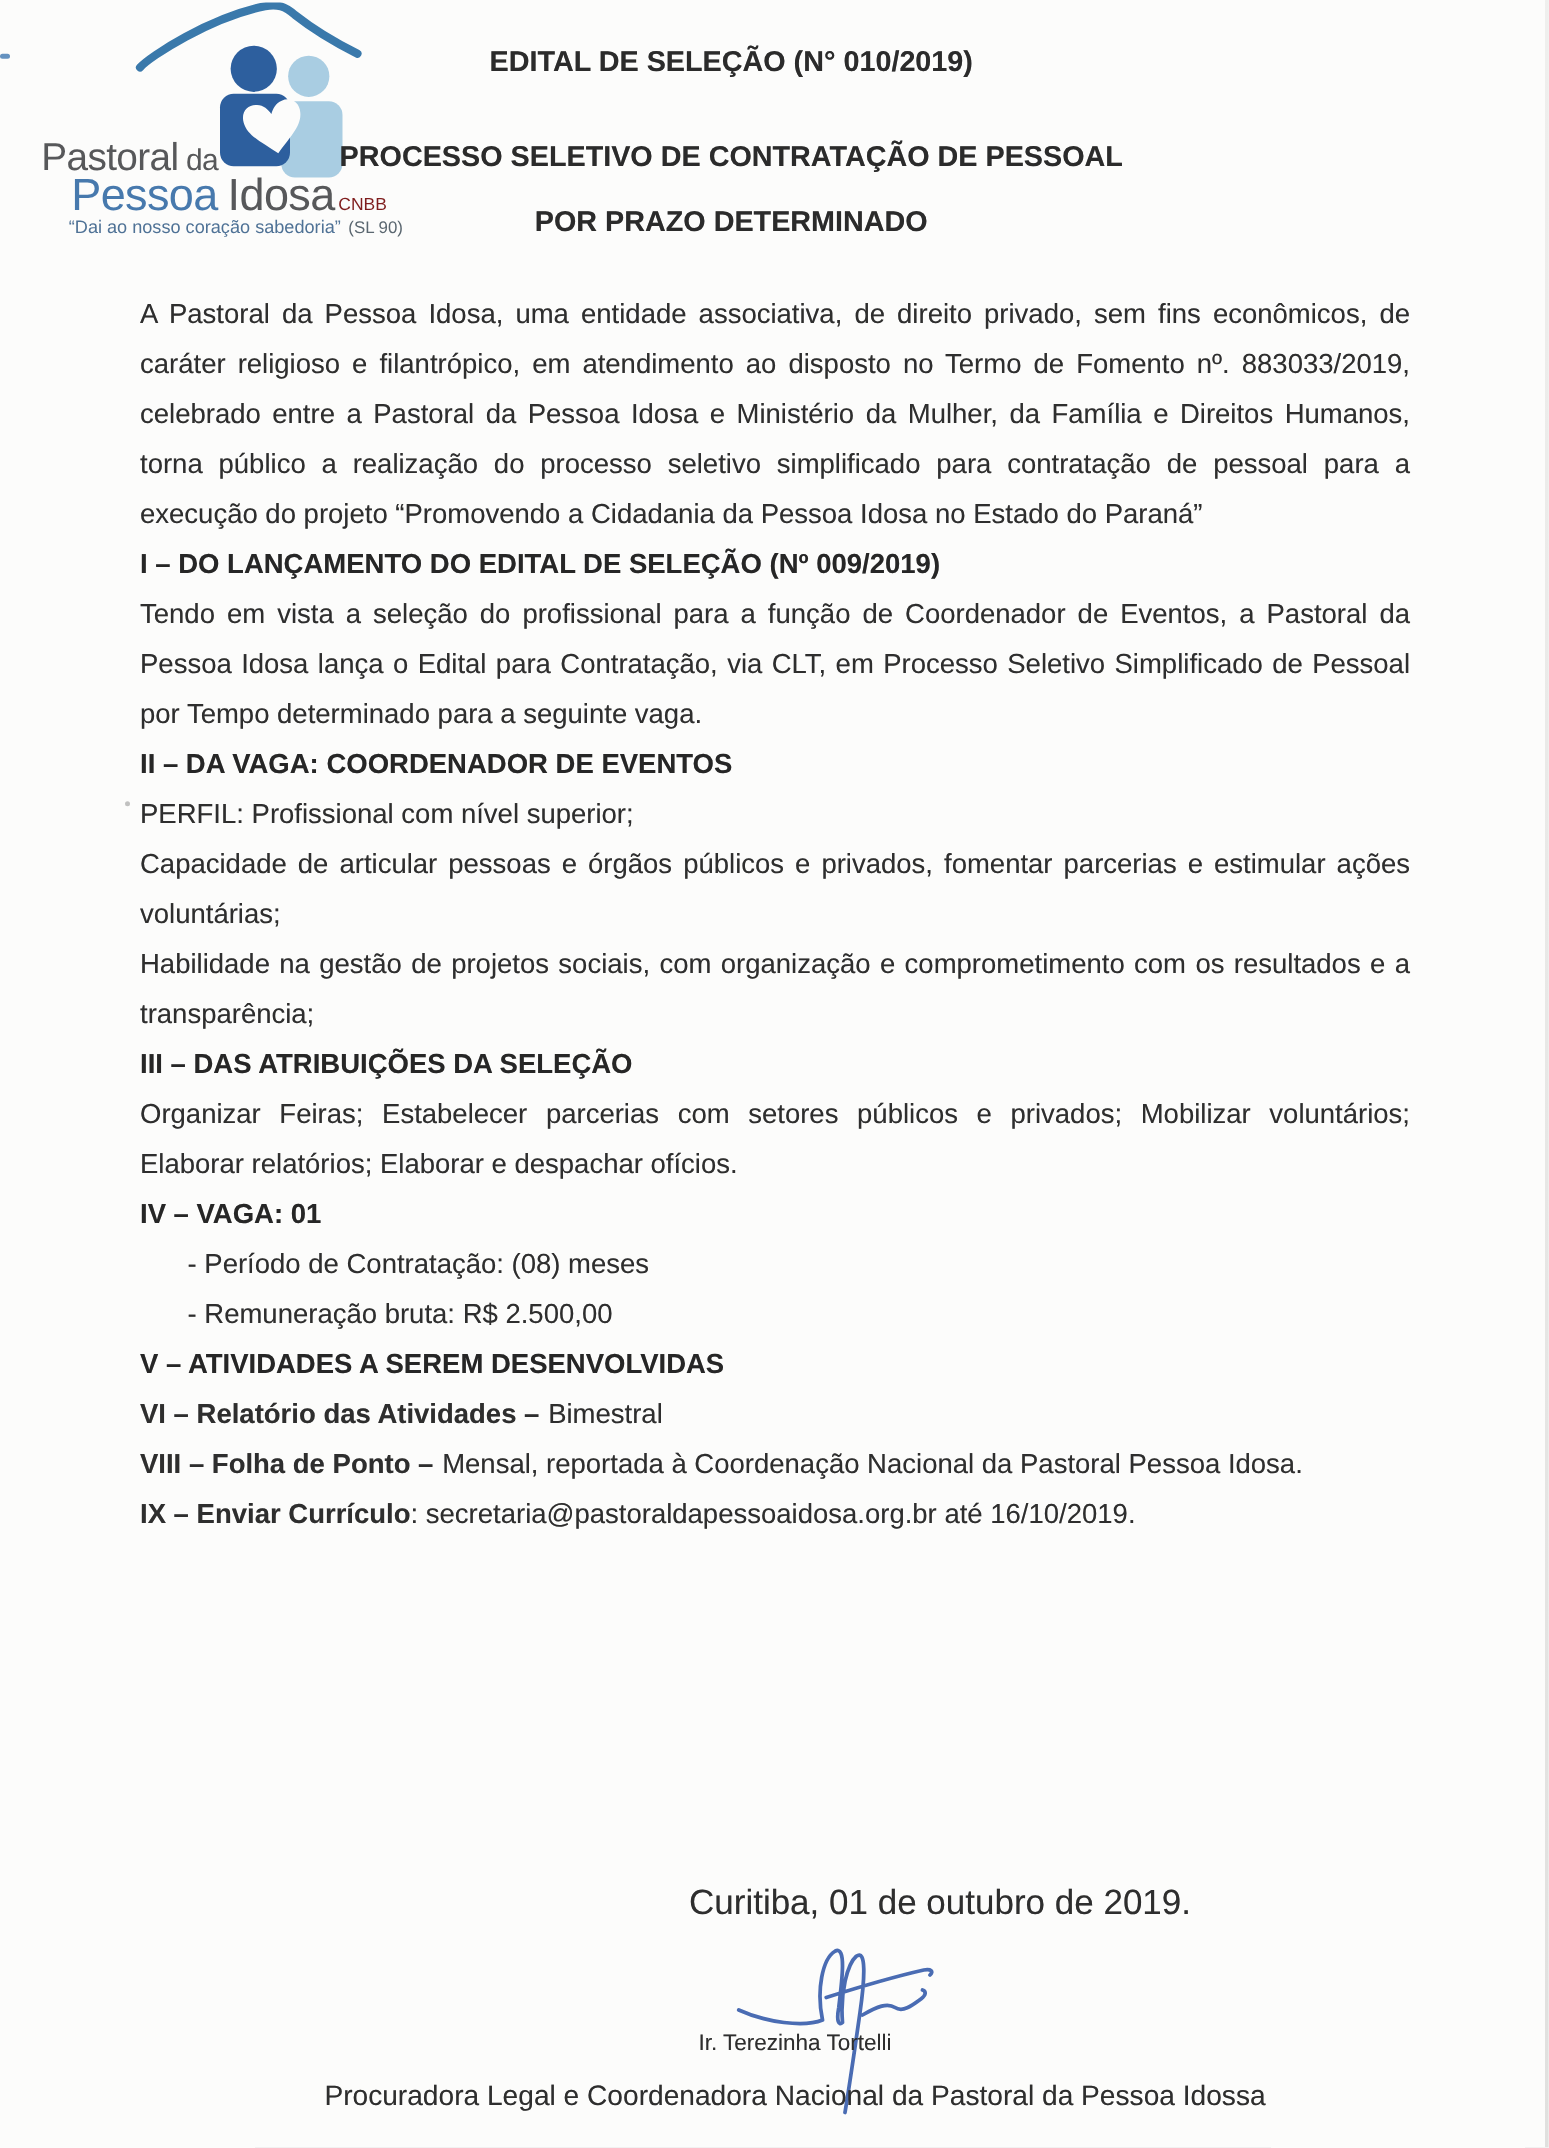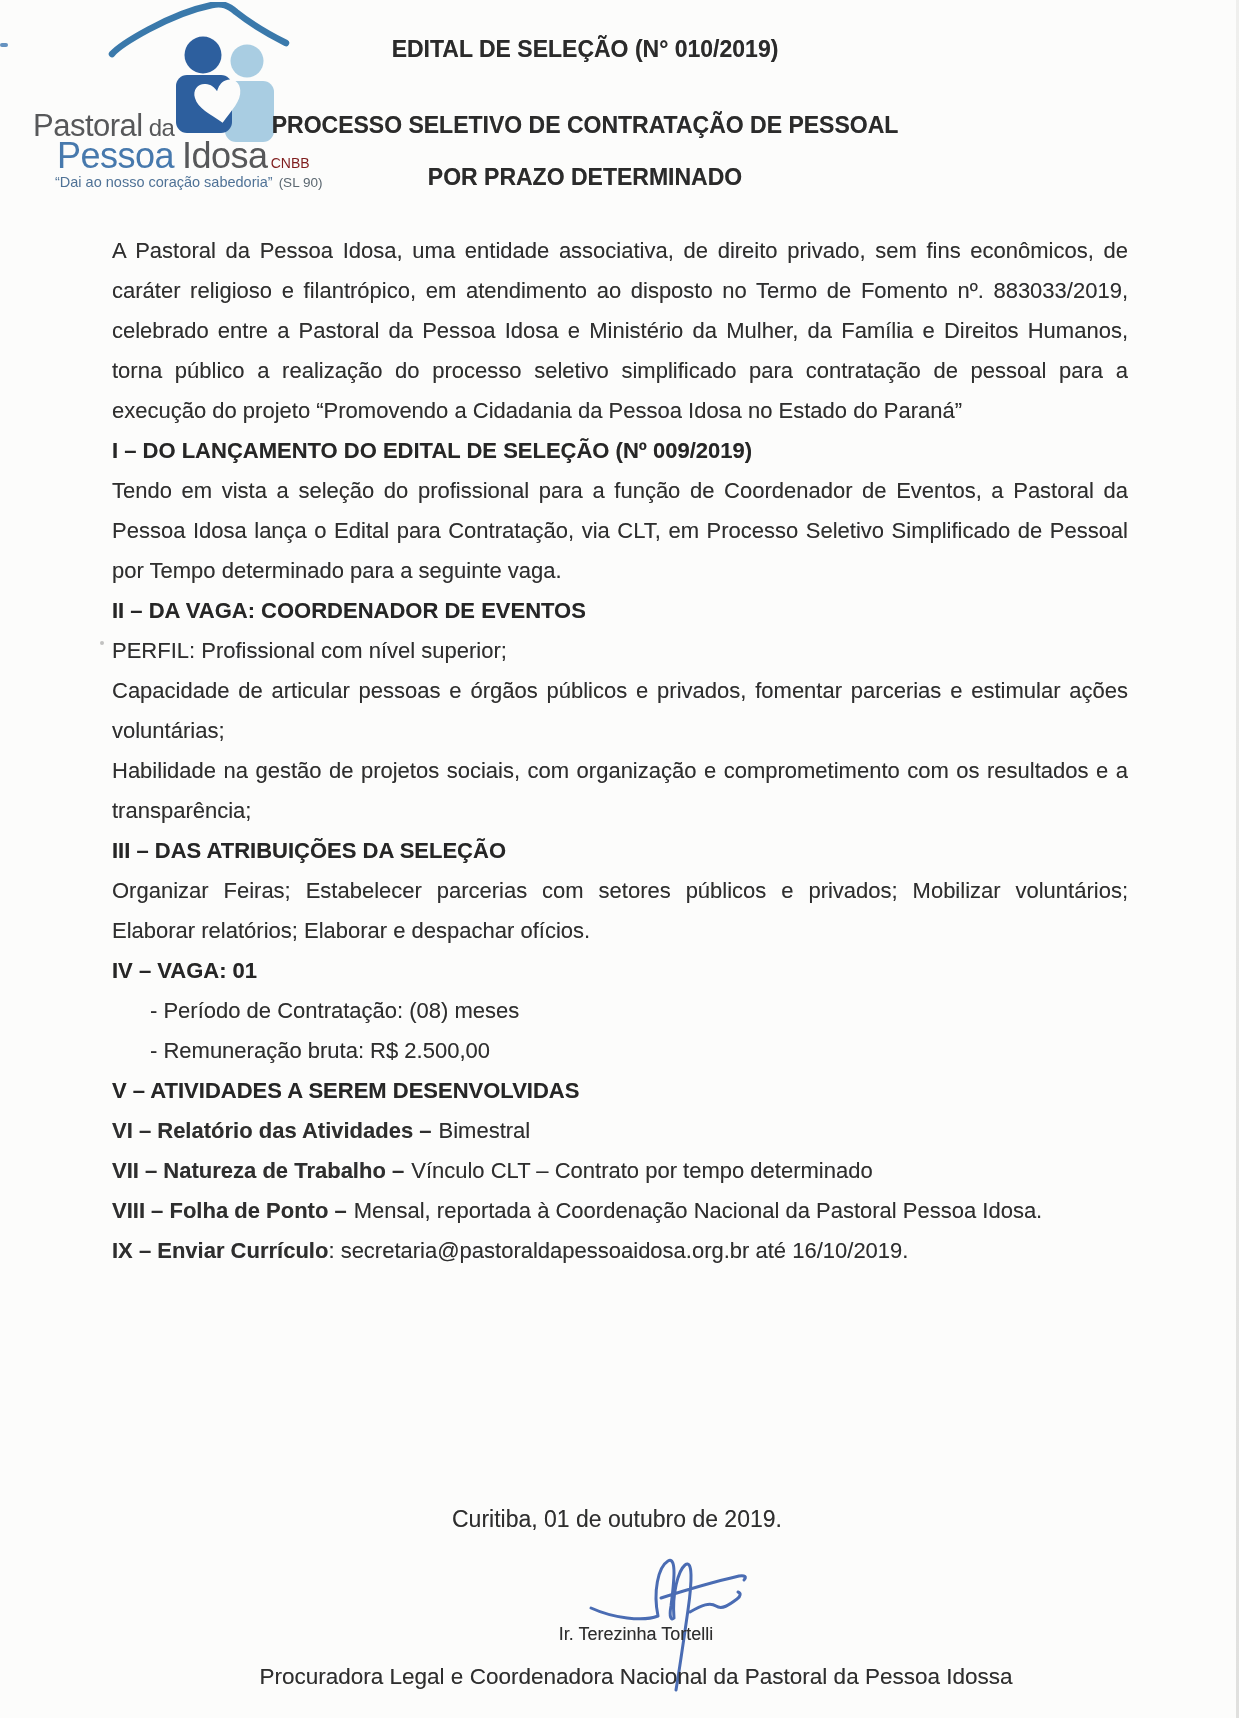--- a/index.html
+++ b/index.html
@@ -59,21 +59,21 @@
   .doc-body p, .doc-body h2 { margin: 0; padding: 0; }
   .doc-body p.just { text-align: justify; }
   .doc-body h2 { font-size: 22px; font-weight: bold; color: #262626; }
   .doc-body p.indent { padding-left: 38px; }
   .label-line b { margin-right: 7px; }
   .label-line.tight b { margin-right: 0; }
 
   
   .date-line {
     position: absolute; top: 1506px; left: 452px; width: 600px;
-    font-size: 23px;
+    text-align: center; font-size: 28px;
     text-shadow: 0 0 0.5px rgba(40,40,40,.35);
     white-space: nowrap;
   }
   .signature-svg { position: absolute; left: 555px; top: 1516px; }
   .sig-name {
     position: absolute; top: 1624px; left: 136px; width: 1000px;
     text-align: center; font-size: 18px;
     text-shadow: 0 0 0.5px rgba(40,40,40,.35);
   }
   .sig-role {
@@ -134,21 +134,20 @@
     <h2>III – DAS ATRIBUIÇÕES DA SELEÇÃO</h2>
     <p class="just">Organizar Feiras; Estabelecer parcerias com setores públicos e privados; Mobilizar voluntários; Elaborar relatórios; Elaborar e despachar ofícios.</p>
 
     <h2>IV – VAGA: 01</h2>
     <p class="indent">- Período de Contratação: (08) meses</p>
     <p class="indent">- Remuneração bruta: R$ 2.500,00</p>
 
     <h2>V – ATIVIDADES A SEREM DESENVOLVIDAS</h2>
 
     <p class="label-line"><b>VI – Relatório das Atividades –</b><span>Bimestral</span></p>
-    <p class="label-line"><b>VII – Natureza de Trabalho –</b><span>Vínculo CLT – Contrato por tempo determinado</span></p>
     <p class="label-line"><b>VIII – Folha de Ponto –</b><span>Mensal, reportada à Coordenação Nacional da Pastoral Pessoa Idosa.</span></p>
     <p class="label-line tight"><b>IX – Enviar Currículo</b><span>: secretaria@pastoraldapessoaidosa.org.br até 16/10/2019.</span></p>
   </div>
 
   <div class="date-line">Curitiba, 01 de outubro de 2019.</div>
 
   <svg class="signature-svg" width="240" height="185" viewBox="0 0 240 185">
     <path d="M 36,92 C 58,102 88,106 103,100
              M 103,100 C 98,76 103,51 113,45 C 122,40 119,66 116,90 C 114,101 116,105 119,102 C 117,78 123,55 130,49 C 138,43 137,66 133,94 C 129,122 125,150 121,174
              M 106,82 C 128,75 162,65 184,60 C 190,59 192,61 189,64

